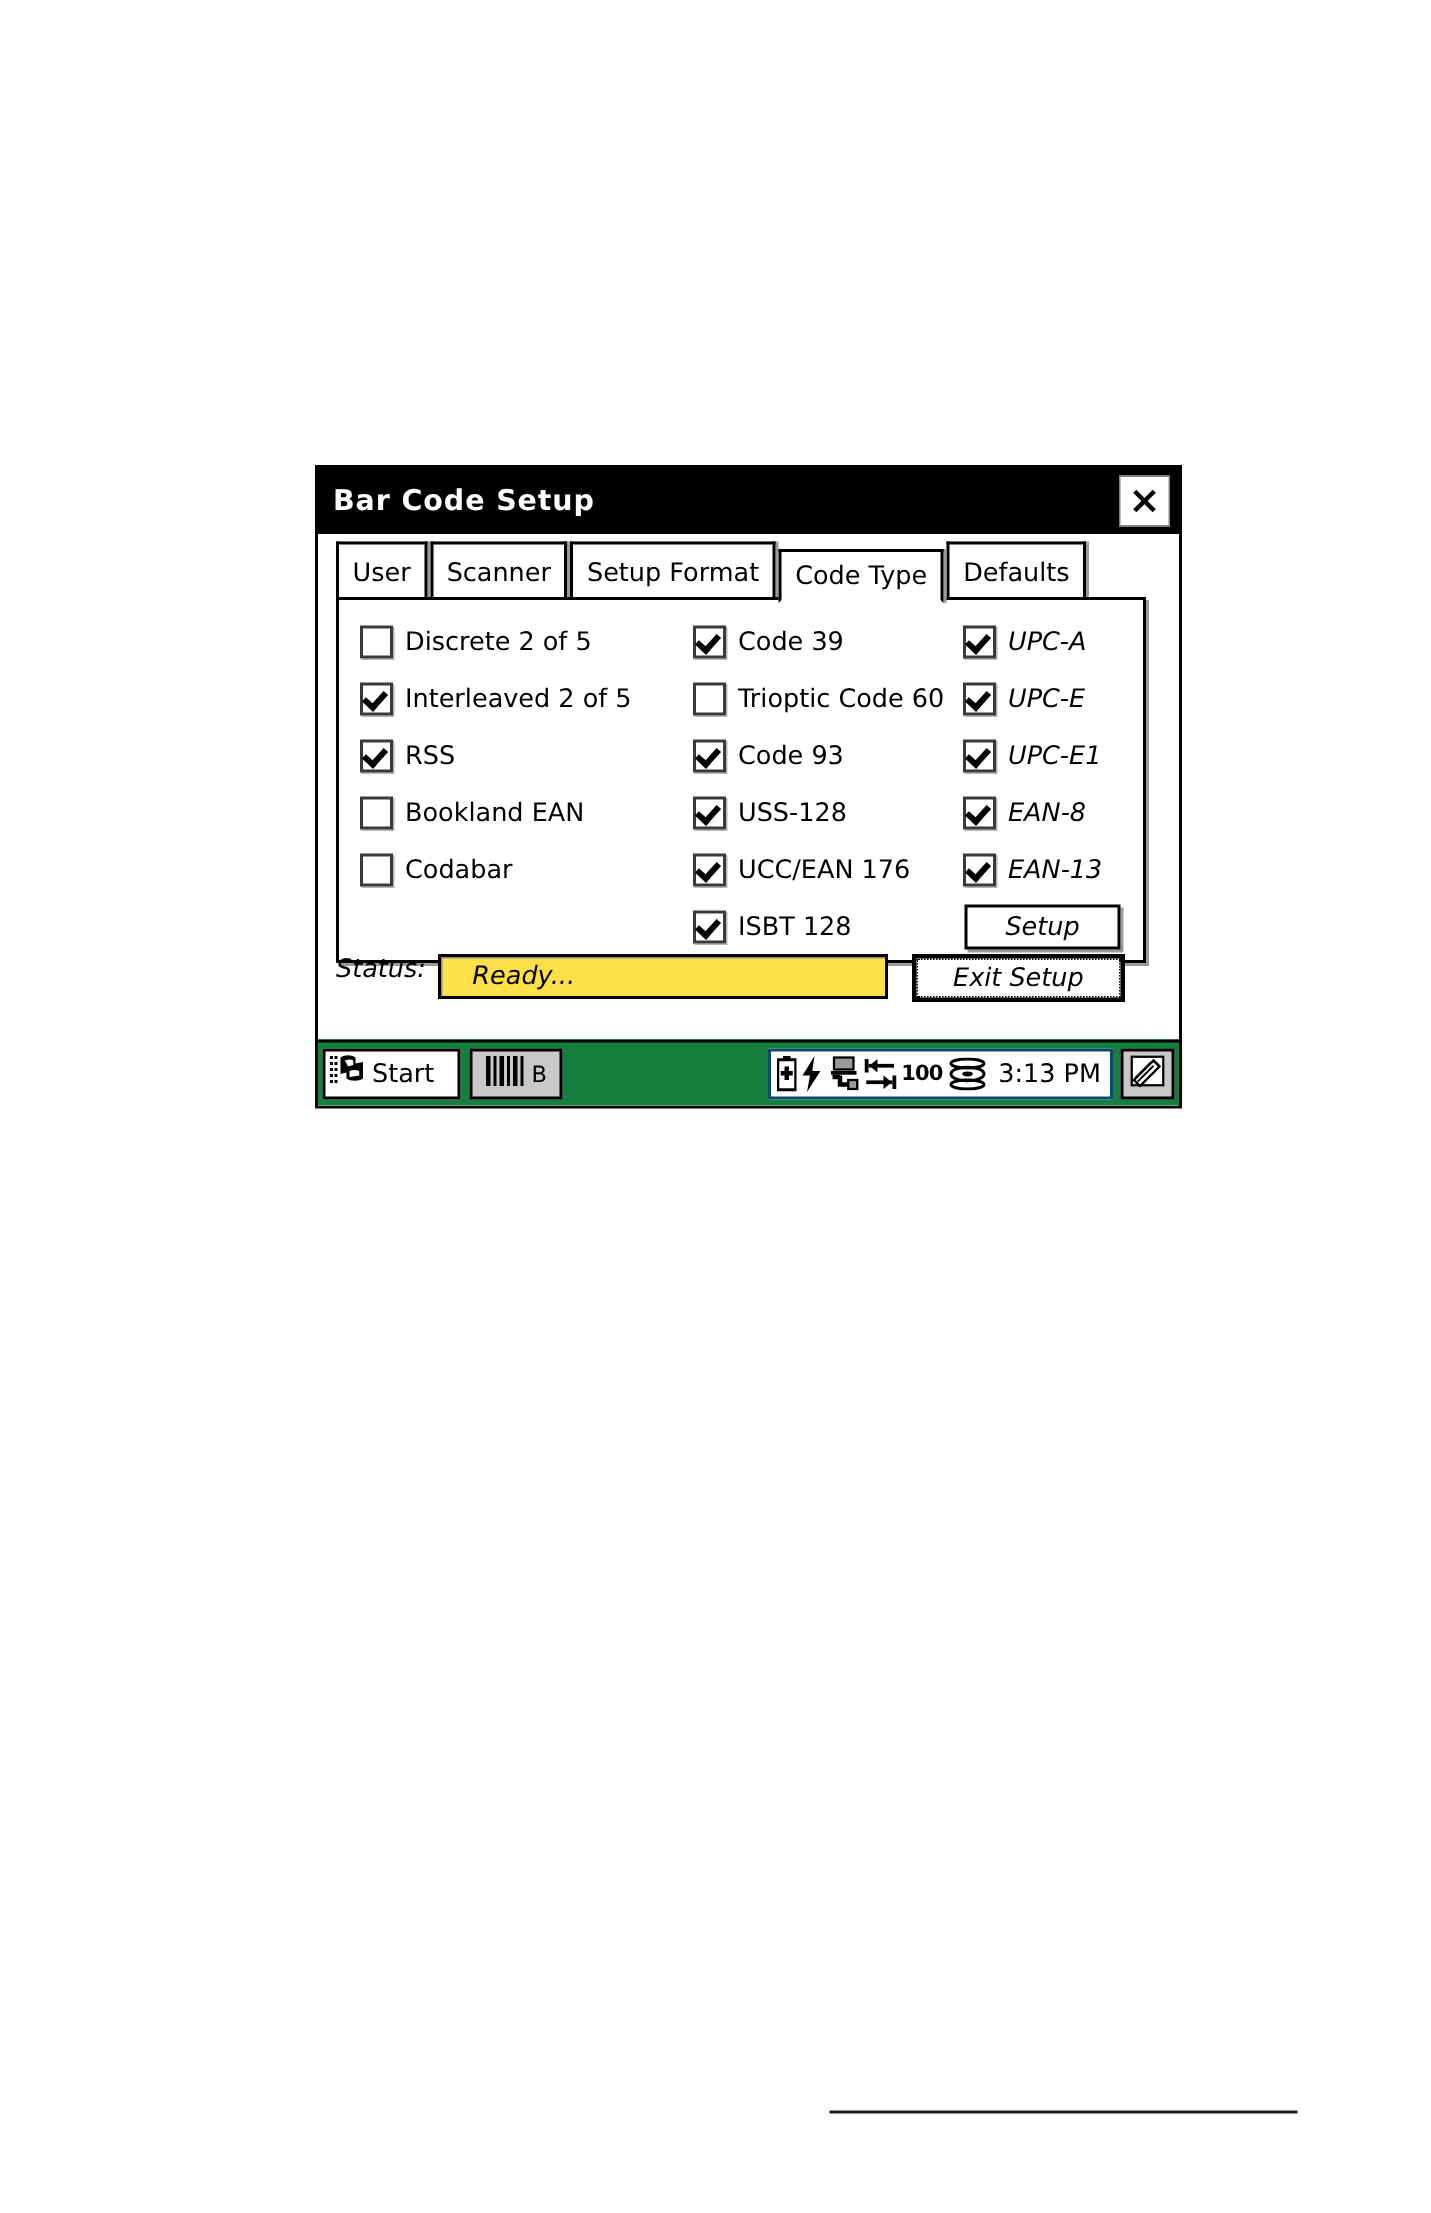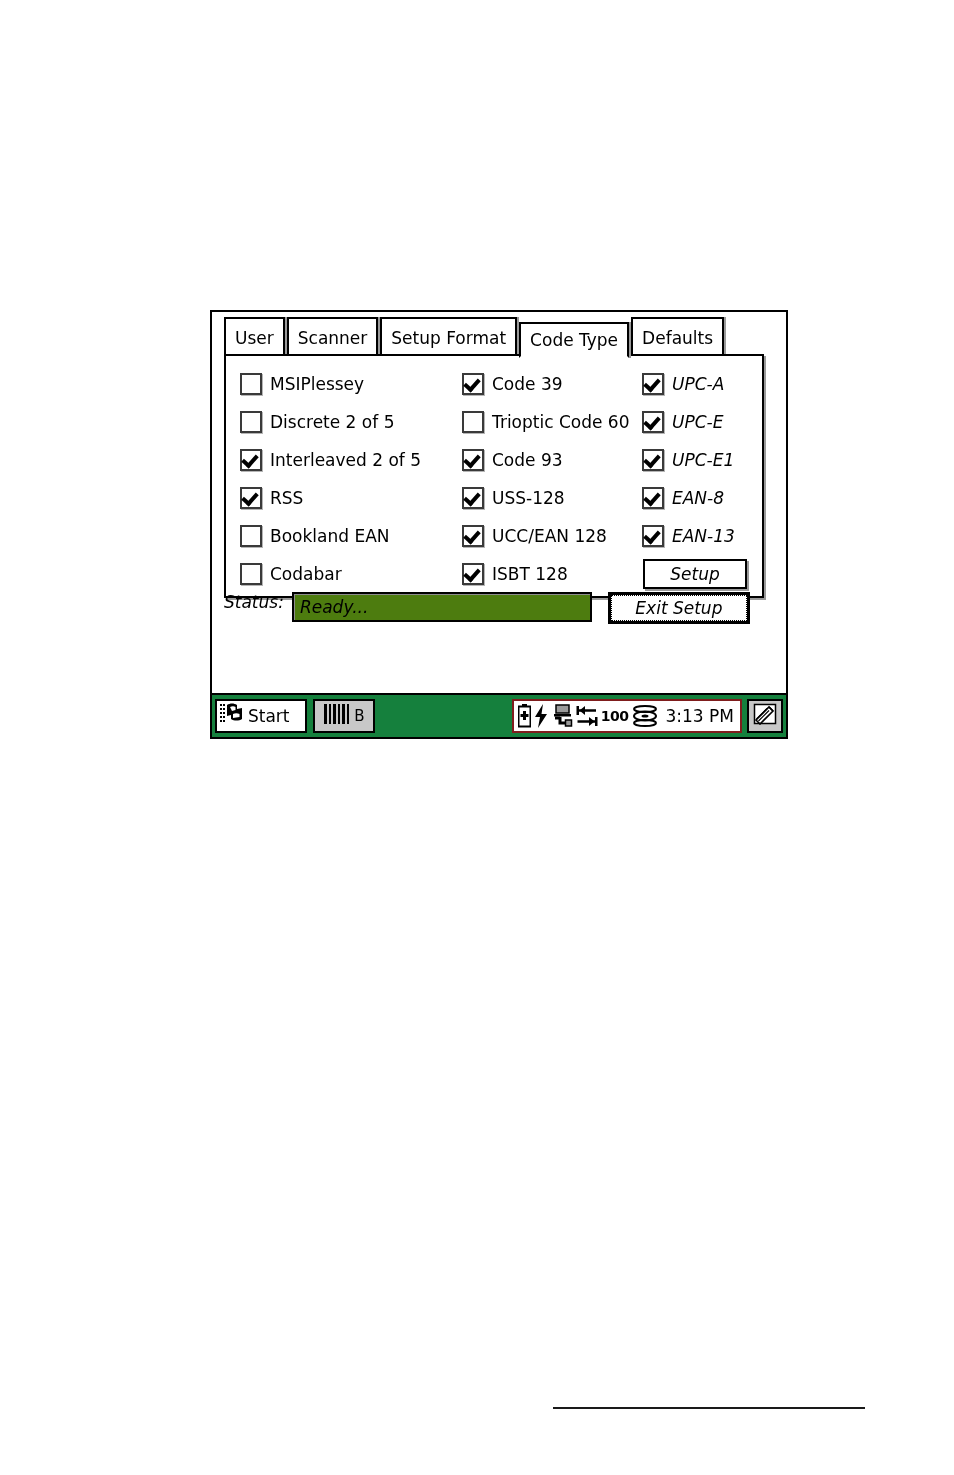--- a/index.html
+++ b/index.html
@@ -201,25 +201,25 @@
     font-size: 17px;
     color: #000000;
     margin-right: 8px;
     white-space: nowrap;
     font-family: "DejaVu Sans", sans-serif;
   }
   .status-field {
     width: 300px;
     height: 30px;
     border: 2px solid #000000;
-    background: #4d7c0f;
-    box-sizing: border-box;
-    display: flex;
-    align-items: center;
-    padding-left: 6px;
+    background: #fde047;
+    box-sizing: border-box;
+    display: flex;
+    align-items: center;
+    padding-left: 21px;
     font-size: 17px;
     color: #000000;
     box-shadow: inset 1px 1px 0 #8d8d8d;
     font-family: "DejaVu Sans", sans-serif;
   }
   .exit-btn {
     margin-left: 16px;
     width: 142px;
     height: 32px;
     border: 3px solid #000000;
@@ -289,21 +289,21 @@
   }
   .task-btn-label {
     font-size: 15px;
     color: #000000;
     margin-left: 1px;
     font-family: "DejaVu Sans", sans-serif;
   }
   .tray {
     margin-left: auto;
     height: 34px;
-    border: 2px solid #7f1d1d;
+    border: 2px solid #0c4a6e;
     background: #ffffff;
     box-sizing: border-box;
     display: flex;
     align-items: center;
     padding: 0 6px 0 4px;
   }
   .tray-icon {
     display: flex;
     align-items: center;
     justify-content: center;
@@ -345,20 +345,30 @@
     width: 312px;
     height: 0;
     border-top: 2px solid #1a1a1a;
   }
 </style>
 </head>
 <body>
 
 <div id="device">
 
+  <div class="titlebar">
+    <span class="titlebar-text">Bar Code Setup</span>
+    <div class="close-btn">
+      <span>
+        <svg width="20" height="20" viewBox="0 0 20 20">
+          <path d="M3.5 3.5 L16.5 16.5 M16.5 3.5 L3.5 16.5" stroke="#000000" stroke-width="3" stroke-linecap="butt" fill="none"></path>
+        </svg>
+      </span>
+    </div>
+  </div>
 
   <div class="dialog-body">
 
     <div class="tabstrip">
       <div class="tab">
         <span>User</span>
       </div>
       <div class="tab">
         <span>Scanner</span>
       </div>
@@ -372,24 +382,20 @@
         <span>Defaults</span>
       </div>
     </div>
 
     <div class="panel">
       <div class="cb-grid">
 
         <div class="cb-col cb-col-1">
           <div class="cb-row">
             <span class="cbox"></span>
-            <span class="cb-label">MSIPlessey</span>
-          </div>
-          <div class="cb-row">
-            <span class="cbox"></span>
             <span class="cb-label">Discrete 2 of 5</span>
           </div>
           <div class="cb-row">
             <span class="cbox checked"></span>
             <span class="cb-label">Interleaved 2 of 5</span>
           </div>
           <div class="cb-row">
             <span class="cbox checked"></span>
             <span class="cb-label">RSS</span>
           </div>
@@ -415,21 +421,21 @@
           <div class="cb-row">
             <span class="cbox checked"></span>
             <span class="cb-label">Code 93</span>
           </div>
           <div class="cb-row">
             <span class="cbox checked"></span>
             <span class="cb-label">USS-128</span>
           </div>
           <div class="cb-row">
             <span class="cbox checked"></span>
-            <span class="cb-label">UCC/EAN 128</span>
+            <span class="cb-label">UCC/EAN 176</span>
           </div>
           <div class="cb-row">
             <span class="cbox checked"></span>
             <span class="cb-label">ISBT 128</span>
           </div>
         </div>
 
         <div class="cb-col cb-col-3">
           <div class="cb-row">
             <span class="cbox checked"></span>

